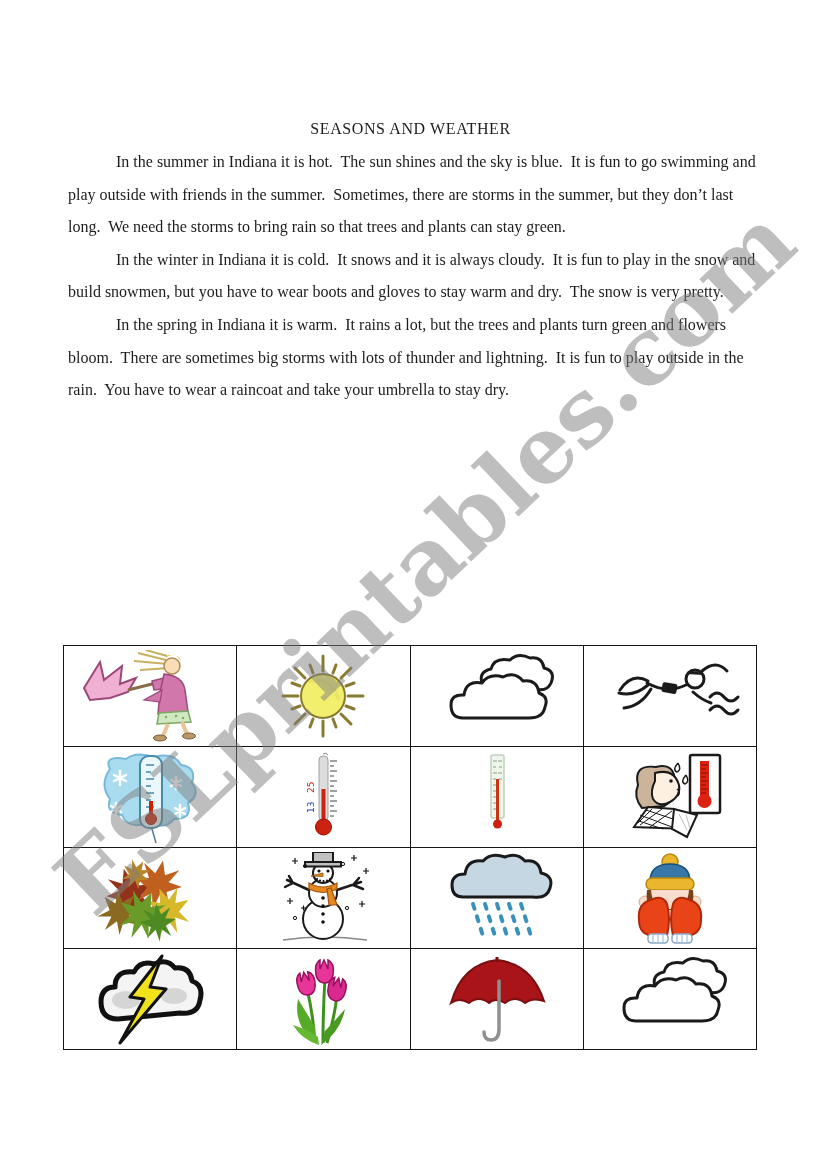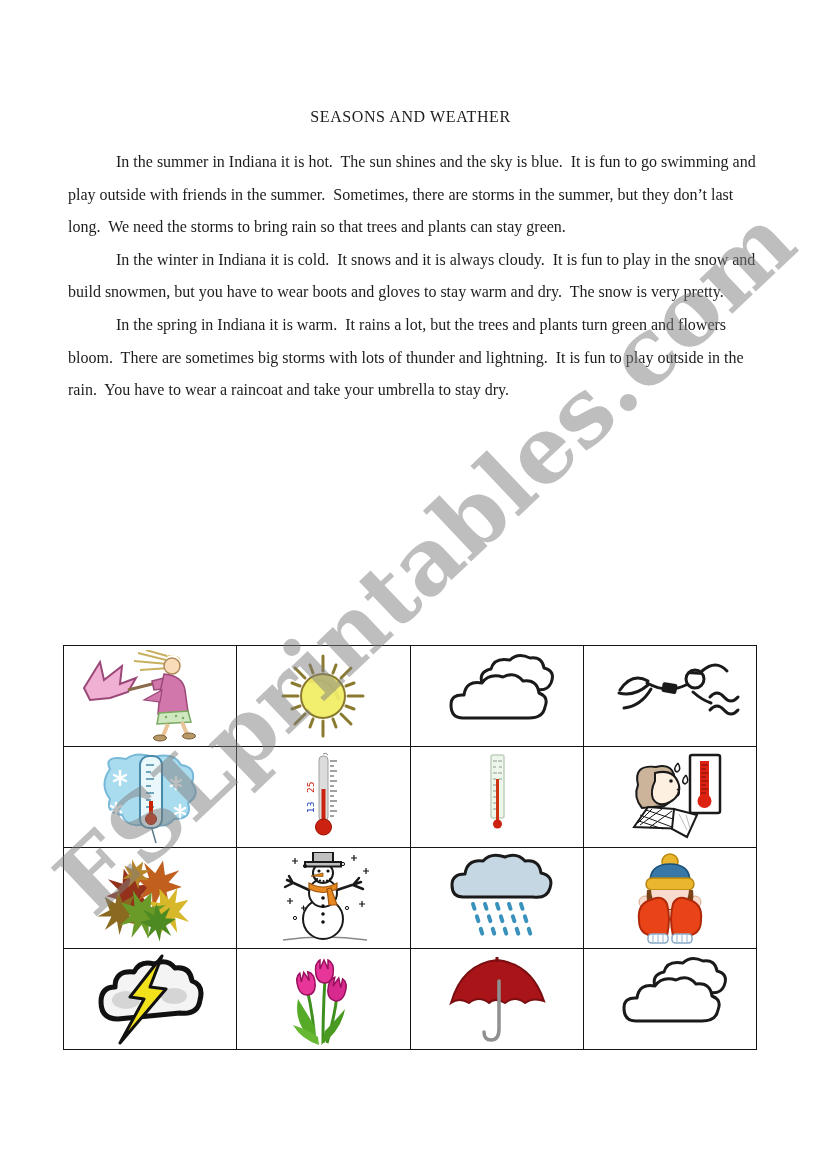--- a/index.html
+++ b/index.html
@@ -2,21 +2,21 @@
 <html><head>
 <meta charset="utf-8">
 <style>
   html,body { margin:0; padding:0; background:#ffffff; }
   .page {
     position:relative; width:821px; height:1169px; background:#ffffff;
     font-family:"Liberation Serif","DejaVu Serif",serif; color:#1c1c1c;
     overflow:hidden; margin:0 auto;
   }
   .title {
-    position:absolute; top:104px; left:0; right:0; margin:4px;
+    position:absolute; top:104px; left:0; right:0; margin:16px;
     text-align:center; font-size:16px; font-weight:normal;
     letter-spacing:0.6px;
   }
   .article {
     position:absolute; top:146px; left:68px; width:692px;
     font-size:16px; line-height:32.6px;
   }
   .article p { margin:0; text-indent:48px; white-space:pre-wrap; }
   .picture-grid {
     position:absolute; left:63px; top:645px; width:694px; height:392px;

